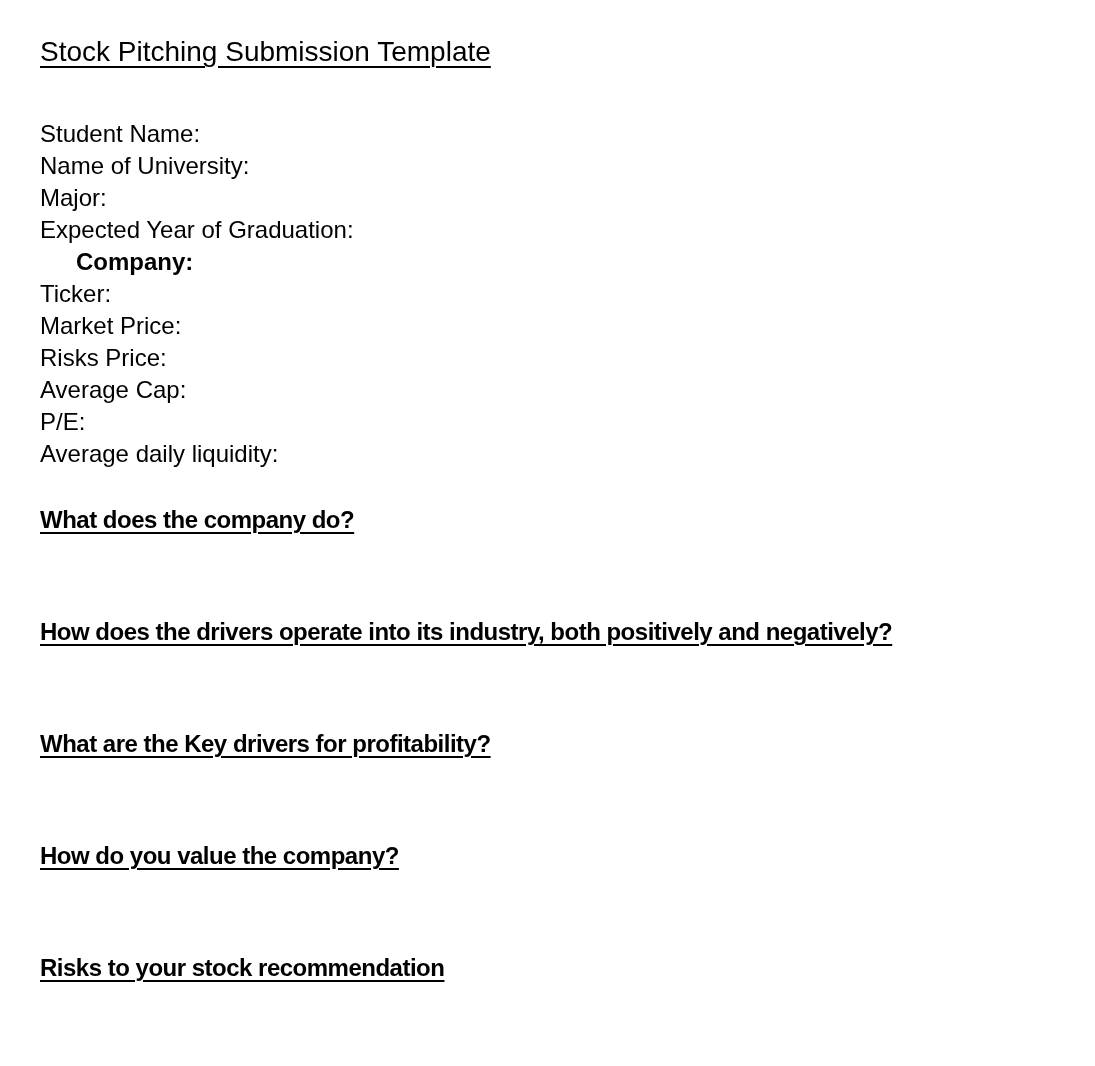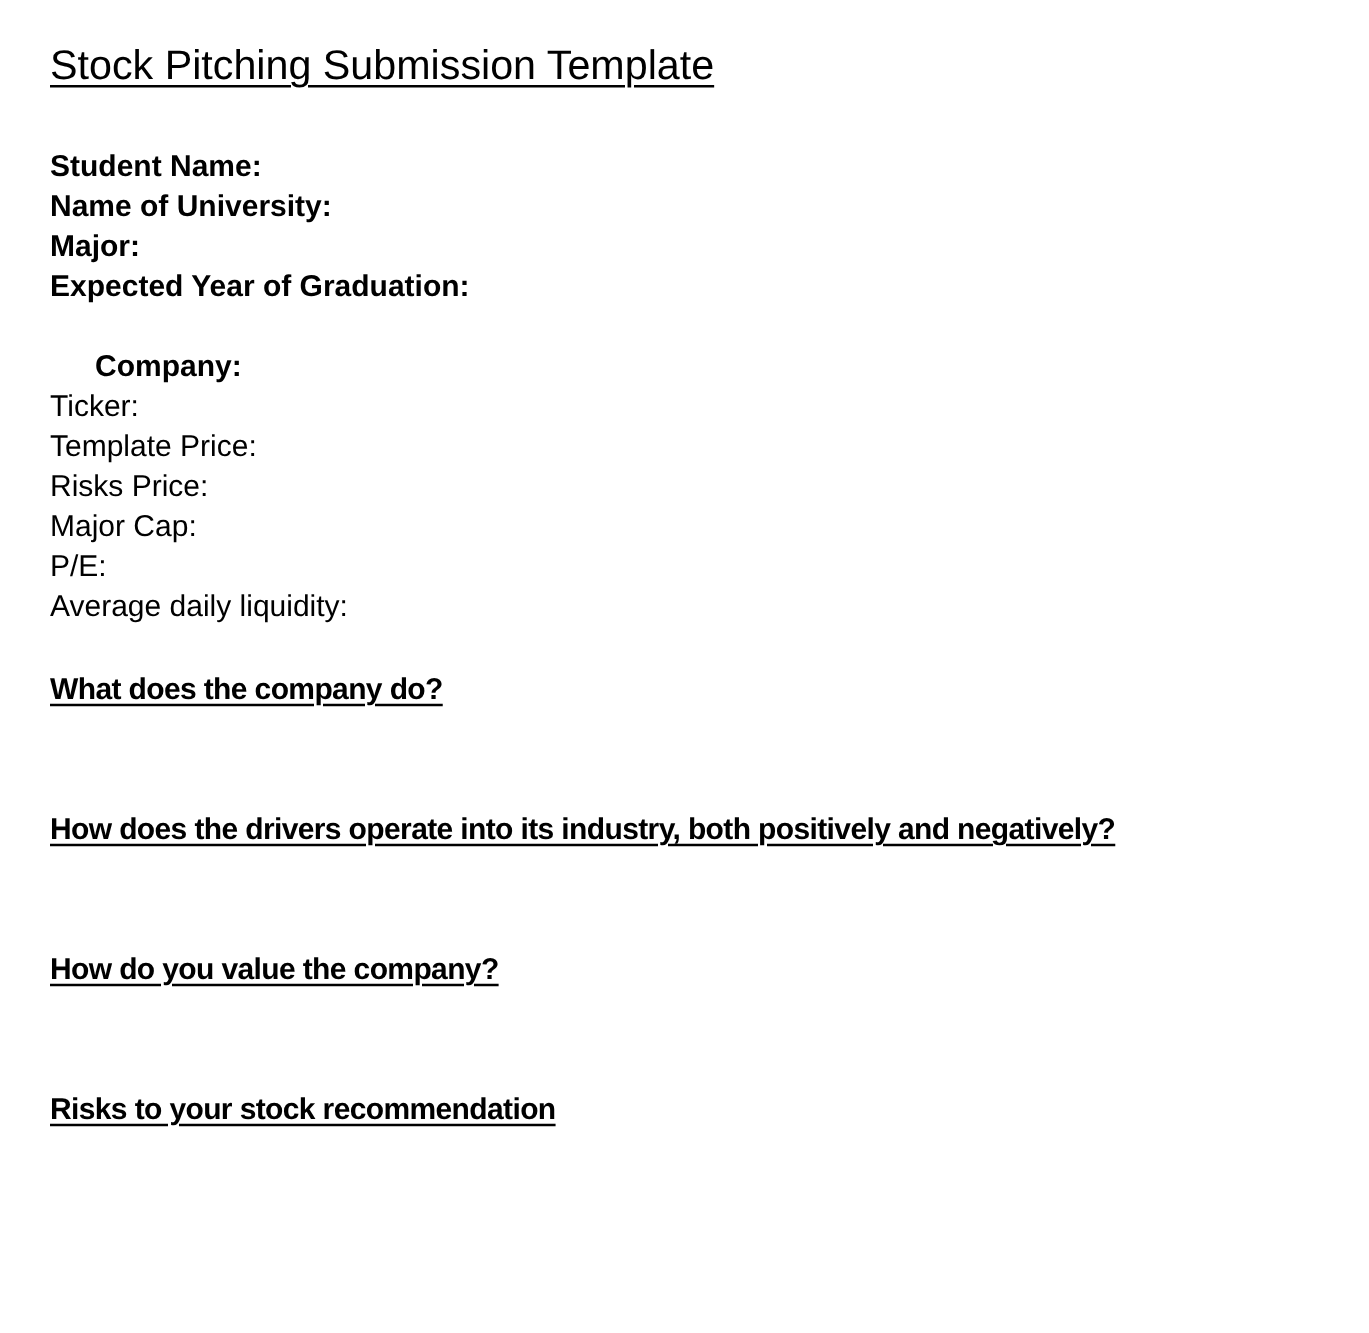--- a/index.html
+++ b/index.html
@@ -12,36 +12,35 @@
     width: 1095px;
     height: 1066px;
     background: #ffffff;
     color: #000000;
     font-family: "Liberation Sans", sans-serif;
     overflow: hidden;
     box-sizing: border-box;
     padding: 34px 30px 0 40px;
   }
   .doc-title {
-    font-size: 33px;
+    font-size: 28px;
     font-weight: 400;
     line-height: 36px;
     text-decoration: underline;
     text-decoration-thickness: 2px;
     text-underline-offset: 5px;
     margin: 0 0 48px 0;
   }
   .field-block {
     font-size: 24px;
     line-height: 32px;
     margin: 0;
   }
   .student-block {
-    font-weight: 700;
-    margin-bottom: 32px;
+    font-weight: 400;
   }
   .company-block {
     margin-bottom: 34px;
   }
   .field-line {
     white-space: pre;
   }
   .bold-line {
     font-weight: 700;
     margin-left: 36px;
@@ -68,29 +67,30 @@
   <div class="field-block student-block">
     <div class="field-line">Student Name:</div>
     <div class="field-line">Name of University:</div>
     <div class="field-line">Major:</div>
     <div class="field-line">Expected Year of Graduation:</div>
   </div>
 
   <div class="field-block company-block">
     <div class="field-line bold-line">Company:</div>
     <div class="field-line">Ticker:</div>
-    <div class="field-line">Template Price:</div>
+    <div class="field-line">Market Price:</div>
     <div class="field-line">Risks Price:</div>
-    <div class="field-line">Major Cap:</div>
+    <div class="field-line">Average Cap:</div>
     <div class="field-line">P/E:</div>
     <div class="field-line">Average daily liquidity:</div>
   </div>
 
   <h2 class="question-heading">What does the company do?</h2>
 
   <h2 class="question-heading">How does the drivers operate into its industry, both positively and negatively?</h2>
 
+  <h2 class="question-heading">What are the Key drivers for profitability?</h2>
 
   <h2 class="question-heading">How do you value the company?</h2>
 
   <h2 class="question-heading">Risks to your stock recommendation</h2>
 
 </div>
 
 </body></html>

